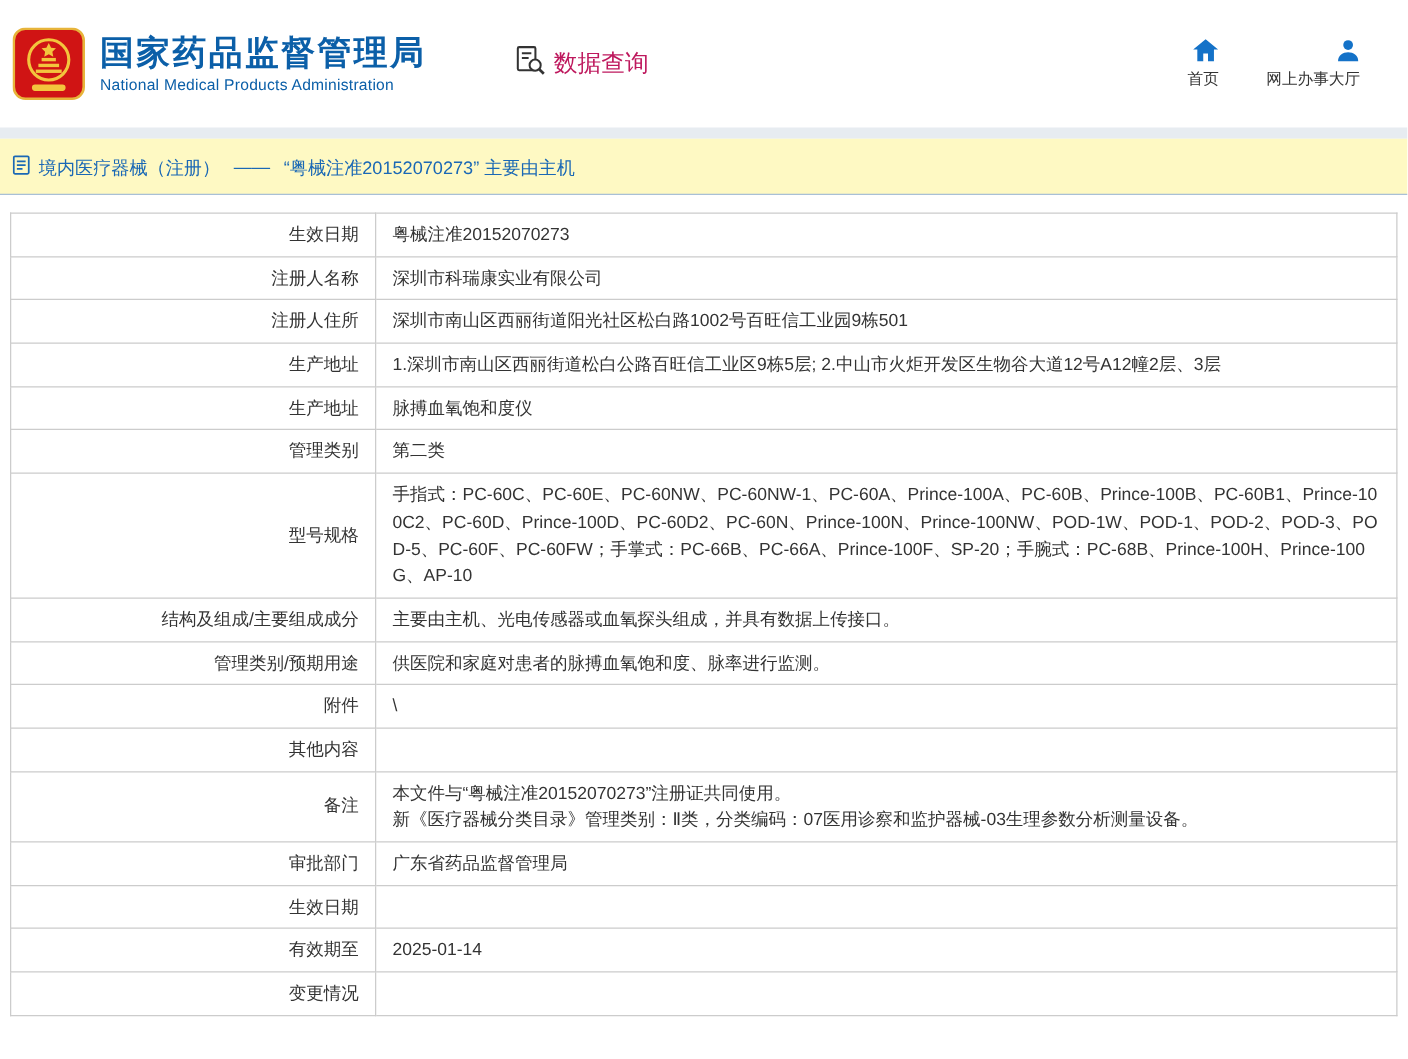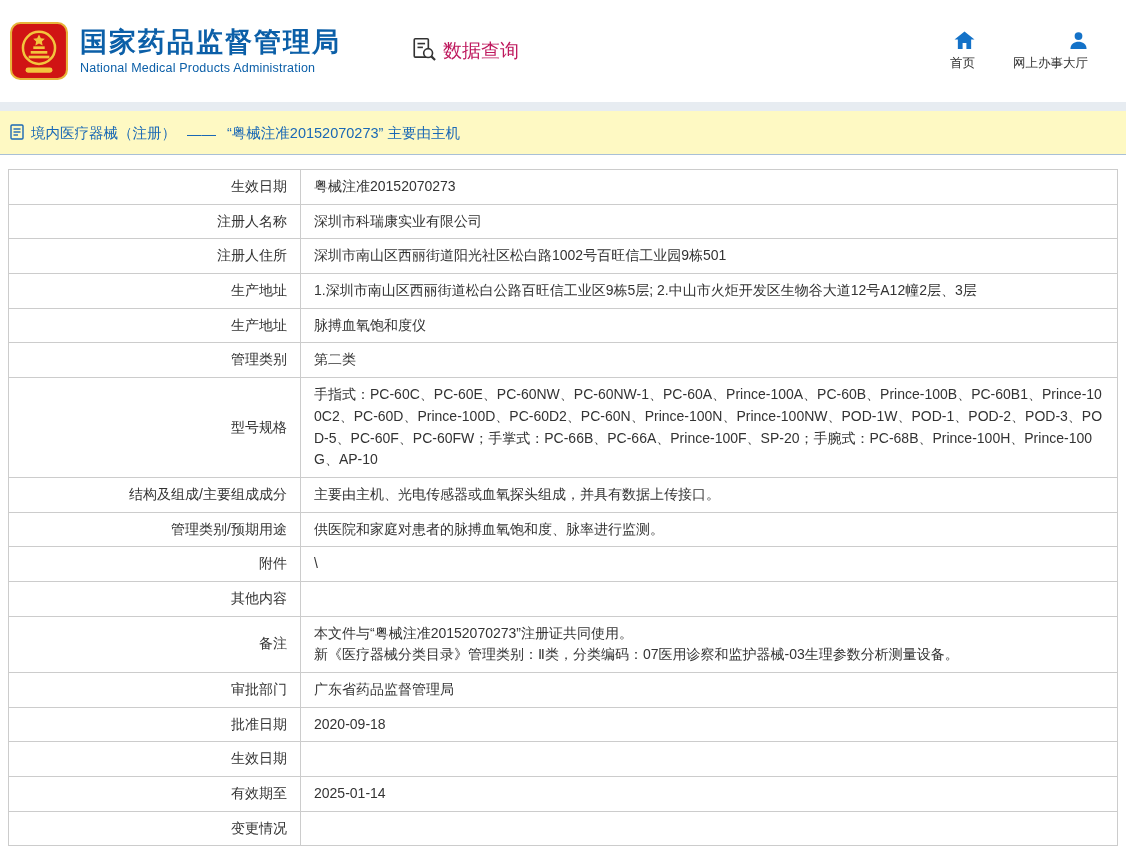--- a/index.html
+++ b/index.html
@@ -227,24 +227,20 @@
           <tr>
             <td class="label-cell">备注</td>
             <td class="value-cell">本文件与“粤械注准20152070273”注册证共同使用。
 新《医疗器械分类目录》管理类别：Ⅱ类，分类编码：07医用诊察和监护器械-03生理参数分析测量设备。</td>
           </tr>
           <tr>
             <td class="label-cell">审批部门</td>
             <td class="value-cell">广东省药品监督管理局</td>
           </tr>
           <tr>
-            <td class="label-cell">批准日期</td>
-            <td class="value-cell">2020-09-18</td>
-          </tr>
-          <tr>
             <td class="label-cell">生效日期</td>
             <td class="value-cell"></td>
           </tr>
           <tr>
             <td class="label-cell">有效期至</td>
             <td class="value-cell">2025-01-14</td>
           </tr>
           <tr>
             <td class="label-cell">变更情况</td>
             <td class="value-cell"></td>

